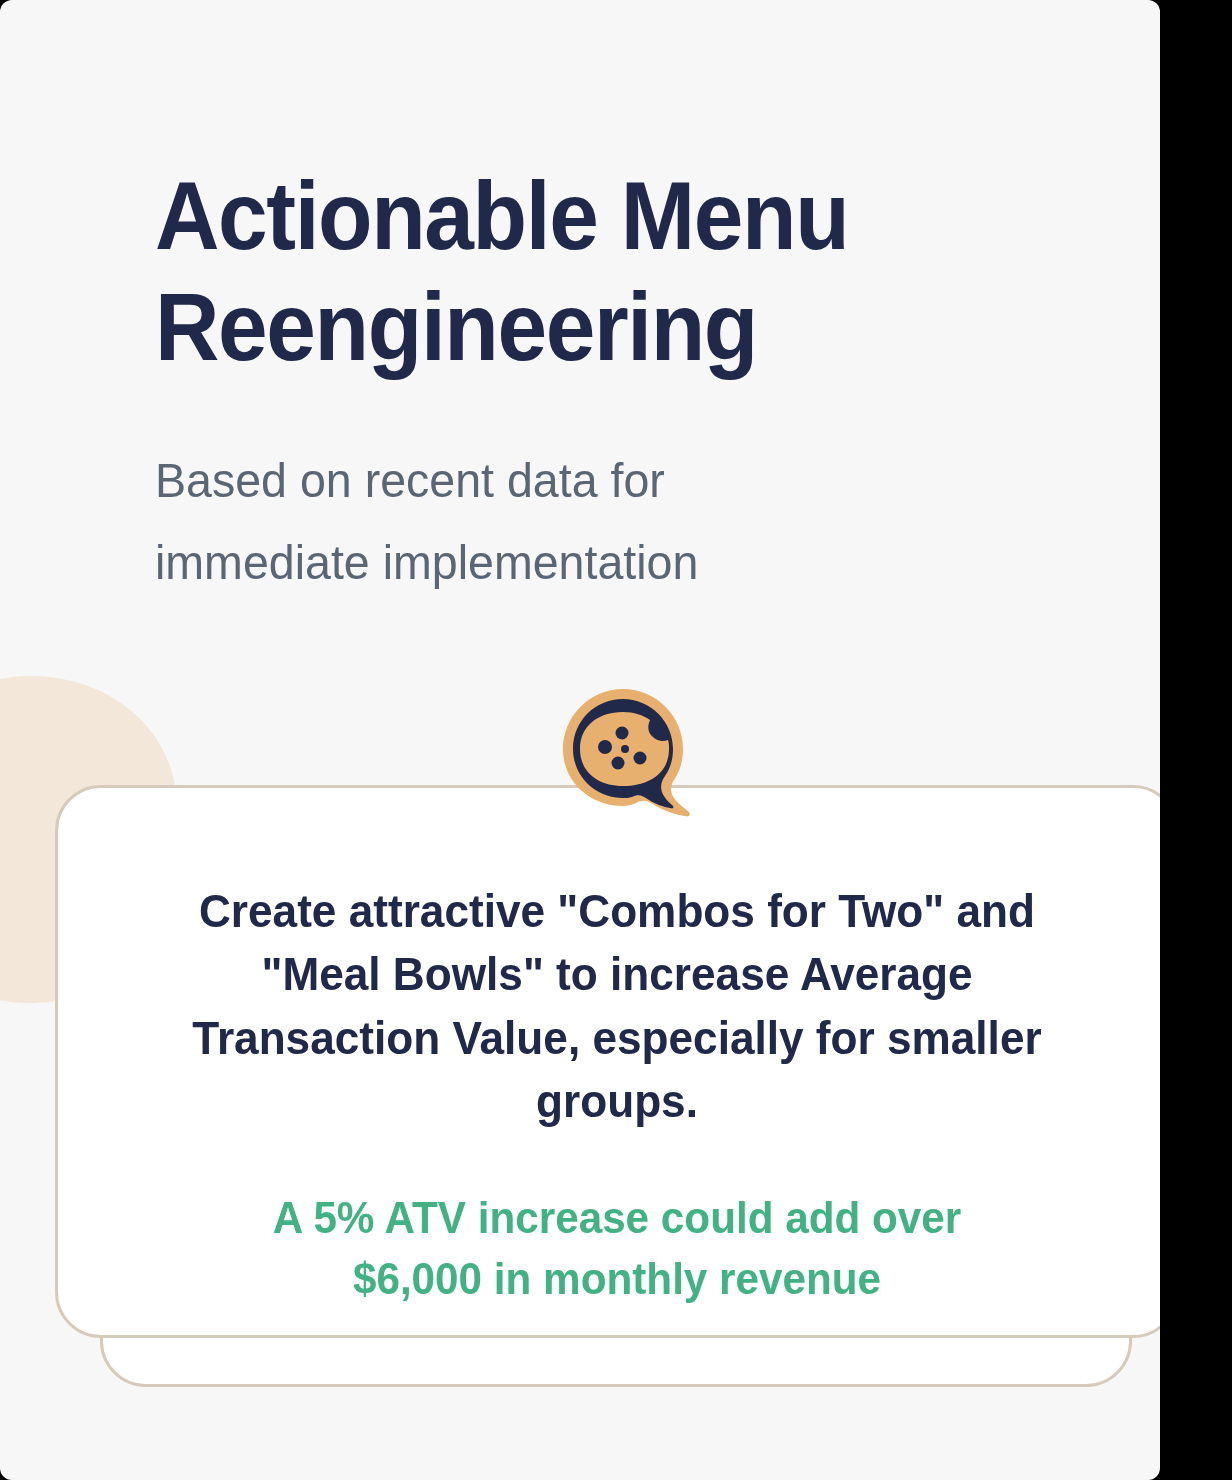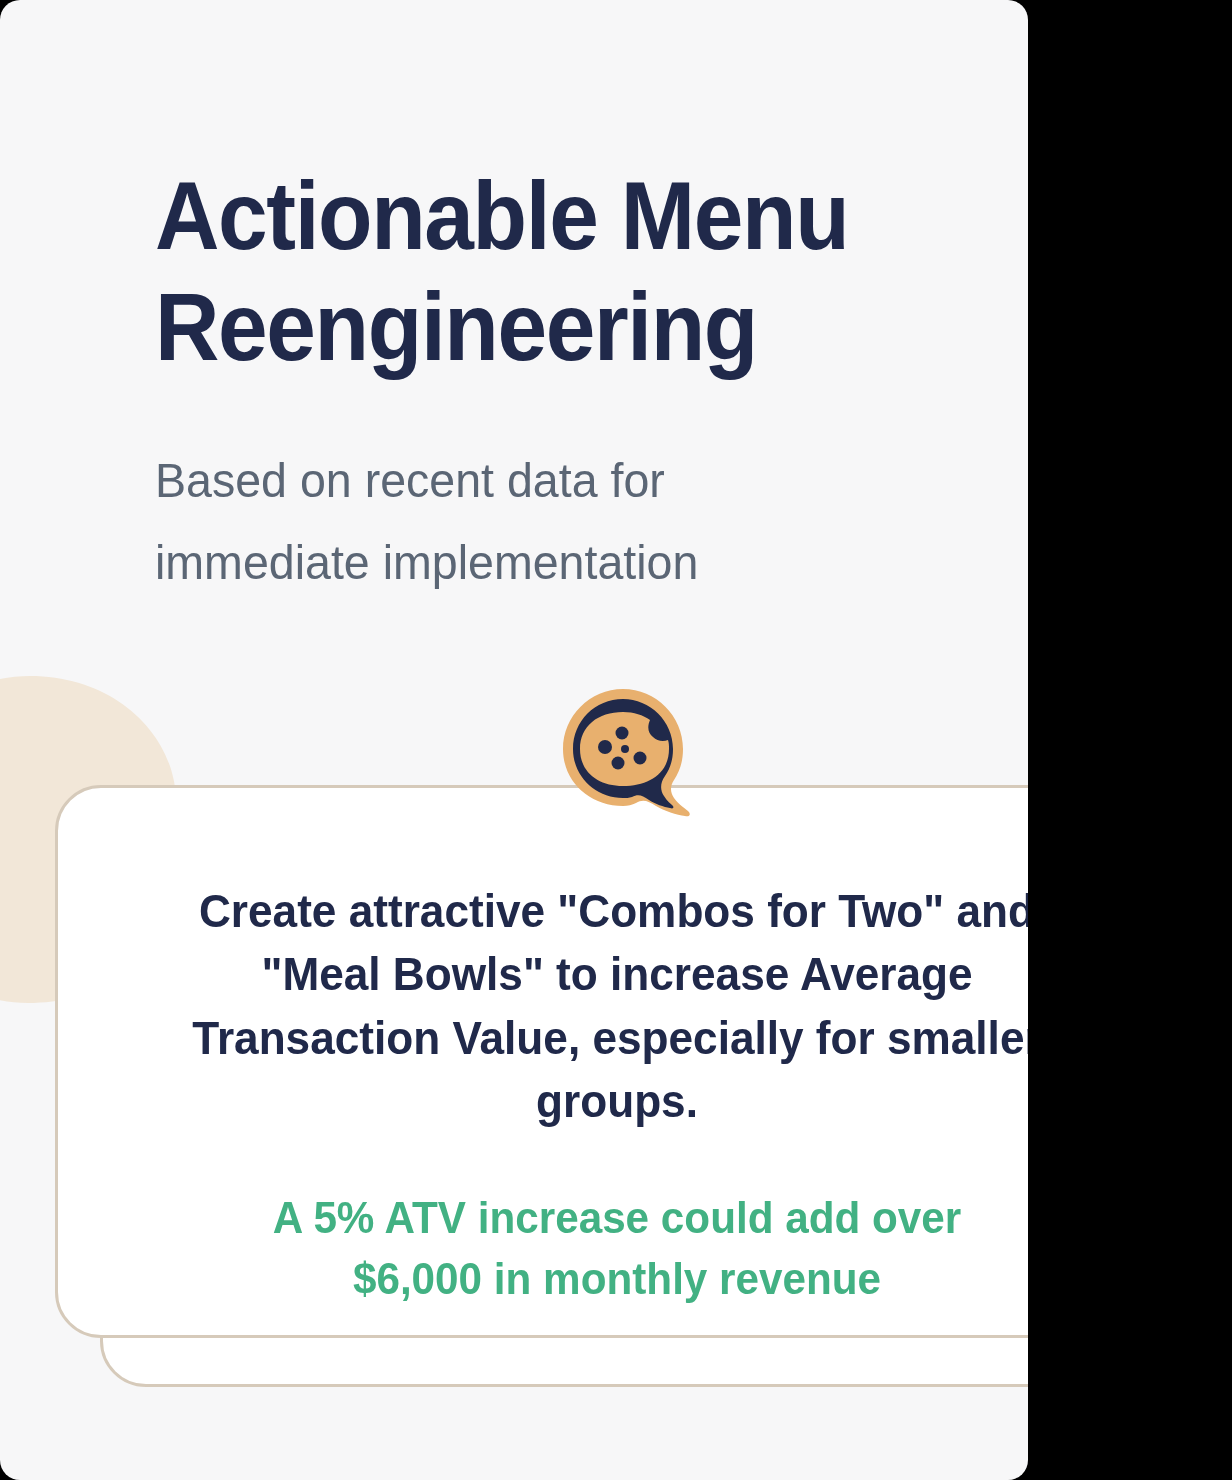--- a/index.html
+++ b/index.html
@@ -10,24 +10,24 @@
   }
   body {
     width: 1232px;
     height: 1480px;
     overflow: hidden;
     font-family: "Liberation Sans", sans-serif;
   }
 
   #stage {
     position: relative;
-    width: 1028px;
+    width: 1160px;
     height: 1480px;
     background: #F7F7F8;
-    border-radius: 20px;
+    border-radius: 12px;
     overflow: hidden;
   }
 
   
   .header {
     position: absolute;
     left: 155px;
     top: 160px;
     width: 900px;
   }

